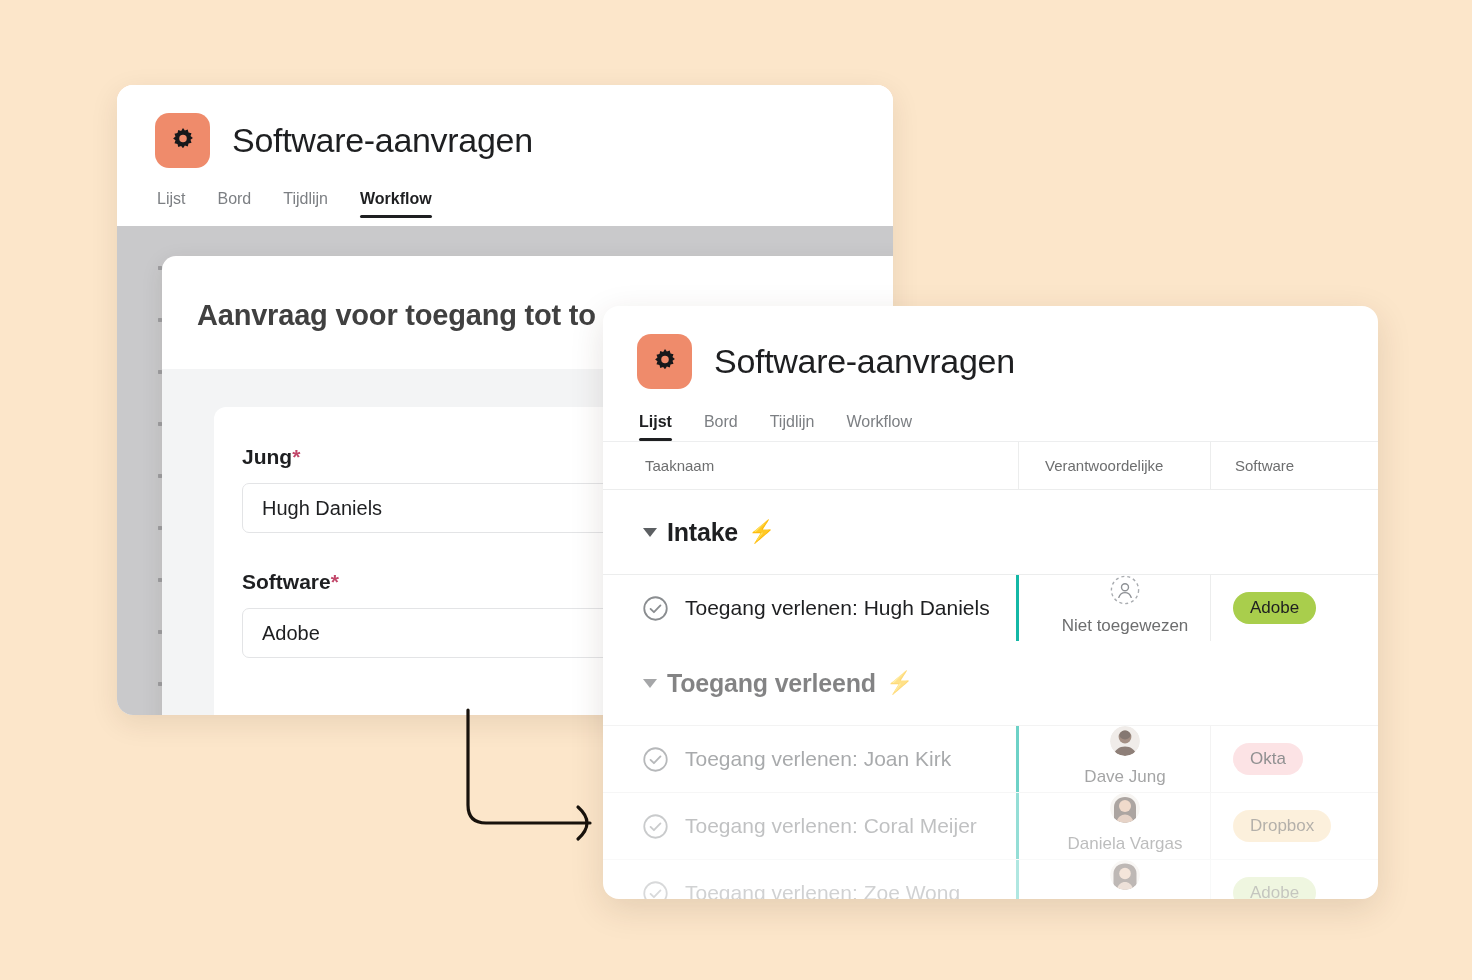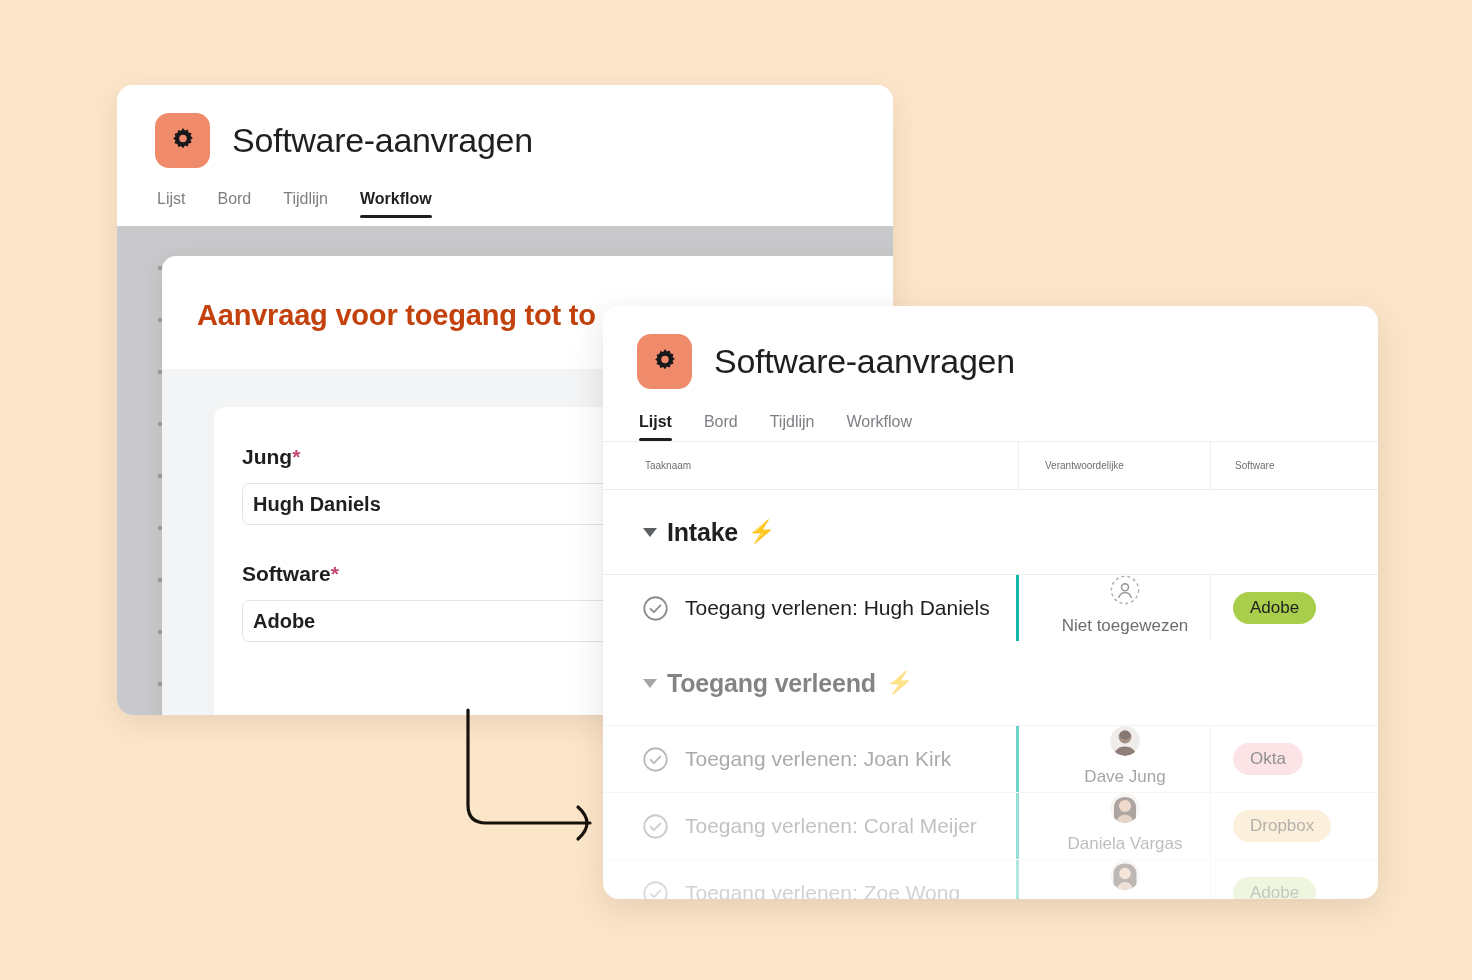--- a/index.html
+++ b/index.html
@@ -47,36 +47,36 @@
   }
   
   .form-panel {
     position:absolute; left: 45px; top: 30px;
     width: 800px; height: 560px;
     background:#ffffff; border-radius: 14px;
     box-shadow: 0 6px 22px rgba(50,35,20,0.10);
     overflow: hidden;
   }
   .form-title {
-    font-size: 29px; font-weight: 700; color:#c2410c;
+    font-size: 29px; font-weight: 700; color:#404040;
     padding: 43px 0 0 35px; white-space: nowrap; letter-spacing:-0.2px;
   }
   .form-body { position:absolute; left:0; right:0; top:113px; bottom:0; background:#f3f4f5; }
   .form-inner {
     position:absolute; left: 52px; top: 38px; right: -20px; bottom: -20px;
     background:#fff; border-radius: 12px;
   }
   .field { padding: 0 0 0 28px; }
   .field-label { font-size: 21px; font-weight: 700; color:#1e1f21; }
   .field-label .req { color:#c2476a; font-weight:700; }
   .field-input {
-    margin-top: 14px; height: 42px; width: 470px;
+    margin-top: 14px; height: 50px; width: 470px;
     border:1px solid #e3e4e6; border-radius: 7px; background:#fff;
-    display:flex; align-items:center; padding-left: 10px;
-    font-size: 20px; color:#1e1f21;font-weight:bold;
+    display:flex; align-items:center; padding-left: 19px;
+    font-size: 20px; color:#1e1f21;
   }
   .f1 { padding-top: 38px; }
   .f2 { padding-top: 37px; }
 
   
   .arrow { position:absolute; left:420px; top:690px; width:200px; height:170px; pointer-events:none; }
 
   
   .front-card {
     position:absolute; left: 591px; top: 306px;
@@ -87,21 +87,21 @@
   }
   .fc-header { padding: 28px 0 0 34px; }
   .fc-tabs { display:flex; gap: 32px; padding: 24px 0 0 36px; }
   .fc-tabs .tab { font-size:16px; }
   .fc-sep { height:1px; background:#edeeef; margin-top: 0; }
 
   
   .tbl { width: 100%; }
   .thead { display:flex; height: 48px; border-bottom:1px solid #eceded; }
   .th {
-    font-size: 10px; color:#6d6e6f; display:flex; align-items:center;
+    font-size: 15px; color:#6d6e6f; display:flex; align-items:center;
   }
   .th-task   { width: 416px; padding-left: 42px; border-right:1px solid #eceded; }
   .th-assign { width: 192px; padding-left: 26px; border-right:1px solid #eceded; }
   .th-soft   { width: 167px; padding-left: 24px; }
 
   .section-row { height: 84px; display:flex; align-items:center; padding-left: 40px; gap: 10px;}
   .caret { width:0;height:0;border-left:7px solid transparent;border-right:7px solid transparent;border-top:9px solid #5c5f62;}
   .section-title { font-size: 25px; font-weight:700; color:#1e1f21; letter-spacing:-0.2px;}
   .bolt { font-size: 22px; line-height:1; }
 

